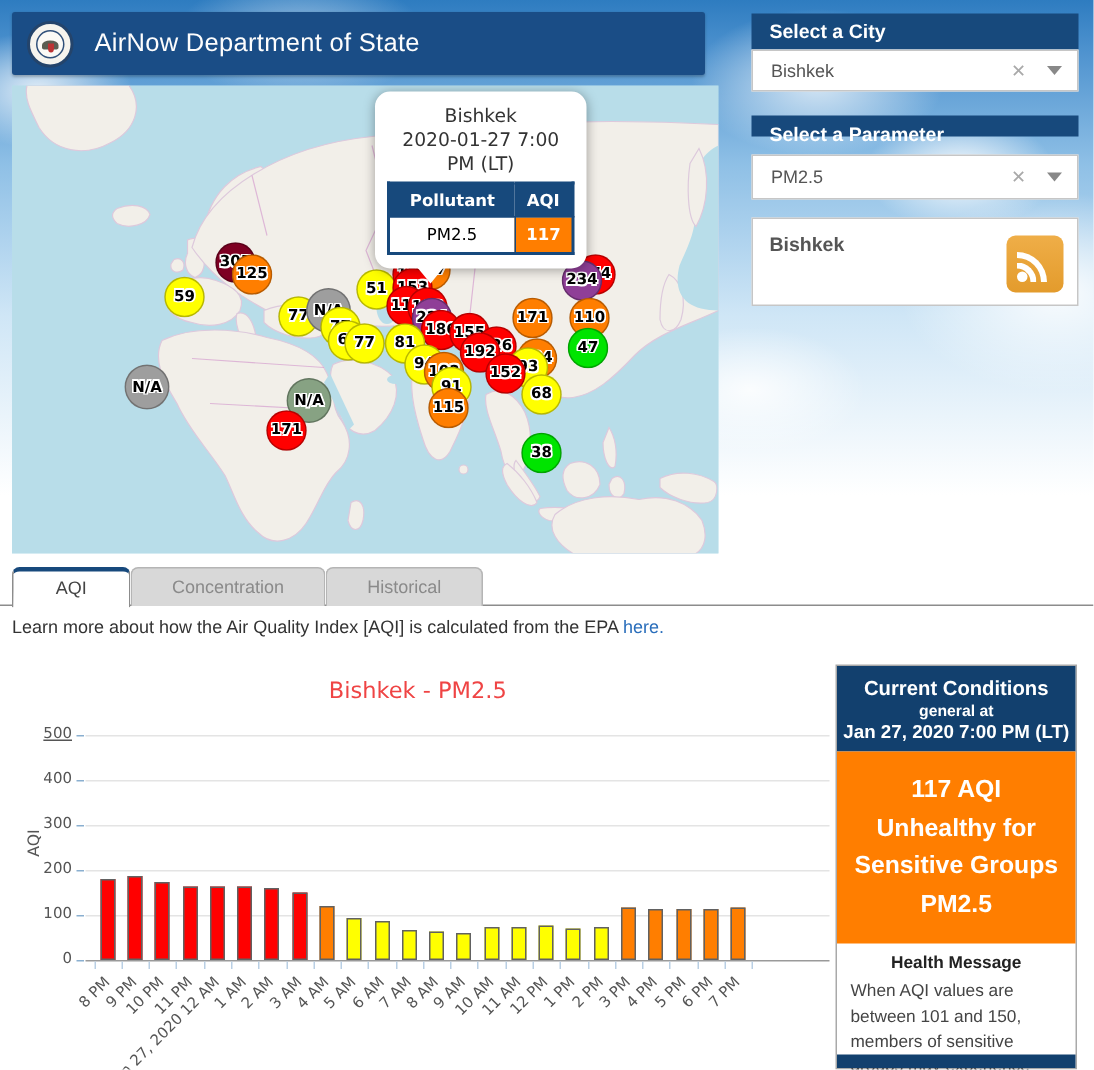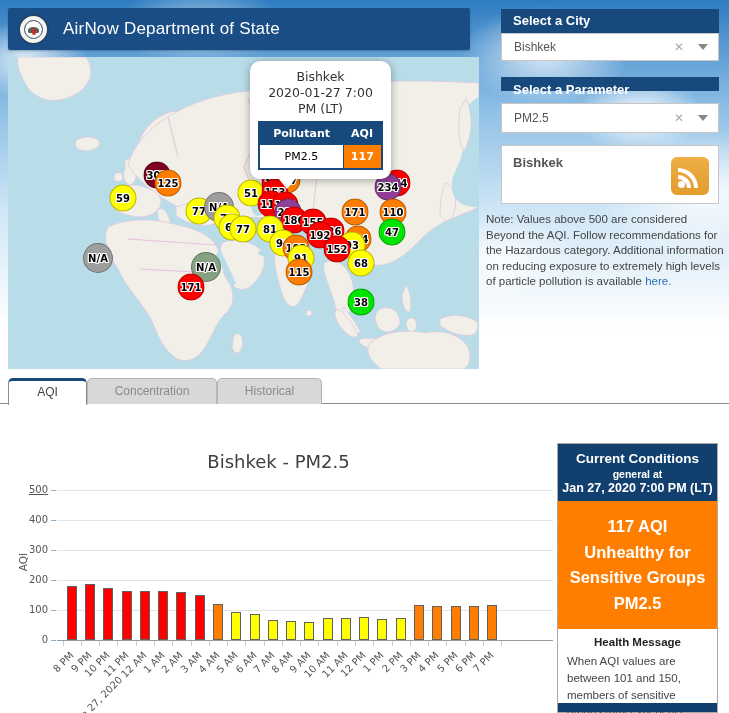--- a/index.html
+++ b/index.html
@@ -53,21 +53,21 @@
   .rss-icon .a2{position:absolute;left:7px;bottom:7px;width:16px;height:16px;border-top:4.5px solid #fff;border-right:4.5px solid #fff;border-top-right-radius:100%;}
   .note{position:absolute;left:486px;top:212px;width:242px;font-size:11.5px;line-height:1.35;color:#444;}
   a.lnk{color:#2a6ebb;text-decoration:none;cursor:pointer;}
   
   .tabs-line{position:absolute;left:0;top:403px;width:729px;height:1px;background:#8c8c8c;}
   .tab{position:absolute;top:378px;height:25px;box-sizing:content-box;border:1px solid #b5b5b5;border-bottom:none;border-radius:5px 5px 0 0;background:#d8d8d8;color:#8a8a8a;font-size:12px;text-align:center;line-height:25px;cursor:pointer;}
   .tab.active{background:#fff;color:#444;border:1px solid #8c8c8c;border-bottom:none;border-top:3px solid #17497c;height:24px;line-height:23px;z-index:2;}
   .learn{position:absolute;left:8px;top:411px;font-size:12px;color:#333;}
   
   .chart{position:absolute;left:0;top:440px;width:557px;height:273px;background:#fff;font-family:"DejaVu Sans",sans-serif;}
-  .chart .c-title{position:absolute;left:57px;top:11px;width:443px;text-align:center;font-size:18px;color:#404040;}
+  .chart .c-title{position:absolute;left:57px;top:11px;width:443px;text-align:center;font-size:15px;color:#ef4444;}
   .plot{position:absolute;left:57px;top:50px;width:496px;height:150px;border-bottom:1px solid #9a9a9a;}
   .gridline{position:absolute;left:0;width:100%;height:1px;background:#e4e4e4;}
   .ytick-label{position:absolute;left:0;width:48px;text-align:right;font-size:10px;color:#555;}
   .ytick-dash{position:absolute;left:51px;width:5px;height:1px;background:#8aafd0;}
   .ylab{position:absolute;left:14px;top:116px;font-size:10.5px;color:#555;transform:rotate(-90deg);}
   .bar{position:absolute;bottom:0;width:10px;box-sizing:border-box;border:1px solid #616161;cursor:pointer;}
   .xtick{position:absolute;top:201px;width:1px;height:5px;background:#b9cfe4;}
   .xlabel{position:absolute;width:112px;text-align:right;font-size:10px;color:#555;transform:rotate(-45deg);transform-origin:100% 50%;white-space:nowrap;}
   
   .cc{position:absolute;left:557px;top:443px;width:161px;height:270px;background:#fff;border:1px solid #a9a9a9;box-sizing:border-box;}
@@ -212,29 +212,29 @@
     <span class="caret"></span>
   </div>
   <div class="rss-box">
     <div class="city">Bishkek</div>
     <div class="rss-icon">
       <span class="a2"></span>
         <span class="a1"></span>
         <span class="dot"></span>
     </div>
   </div>
-  <div class="note">
-    <span>Note: Values above 500 are considered Beyond the AQI. Follow recommendations for the Hazardous category. Additional information on reducing exposure to extremely high levels of particle pollution is available</span>
-    <a class="lnk">here.</a>
-  </div>
 
   <div class="tabs-line"></div>
   <div class="tab active" style="left:8px;width:77px;">AQI</div>
   <div class="tab" style="left:87px;width:128px;">Concentration</div>
   <div class="tab" style="left:217px;width:103px;">Historical</div>
+  <div class="learn">
+    <span>Learn more about how the Air Quality Index [AQI] is calculated from the EPA</span>
+    <a class="lnk">here.</a>
+  </div>
 
   <div class="chart">
     <div class="c-title">Bishkek - PM2.5</div>
     <div class="ylab">AQI</div>
     <div class="plot" id="plot">
         <div class="gridline" style="top: 120px;"></div>
         <div class="gridline" style="top: 90px;"></div>
         <div class="gridline" style="top: 60px;"></div>
         <div class="gridline" style="top: 30px;"></div>
         <div class="gridline" style="top: 0px;"></div>

